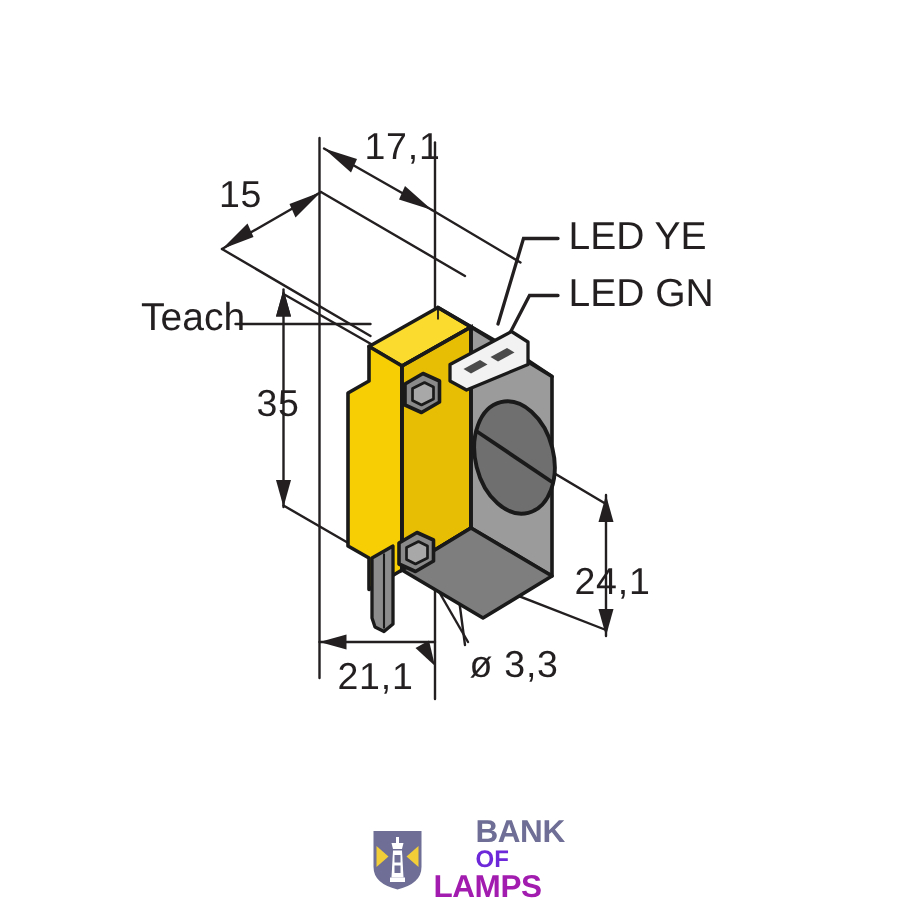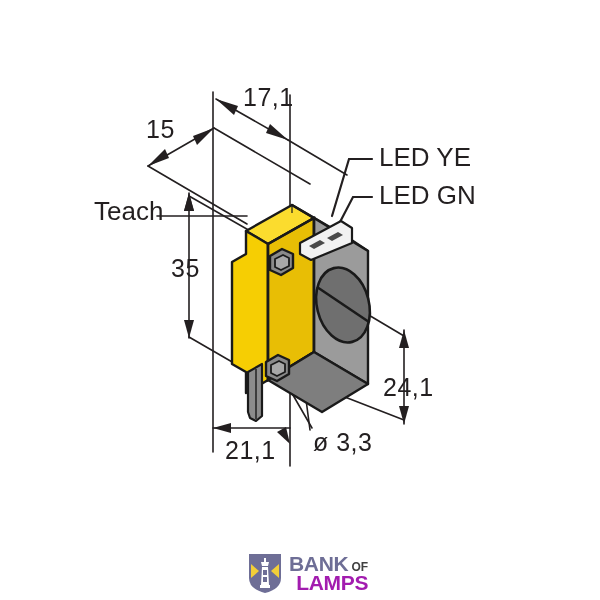--- a/index.html
+++ b/index.html
@@ -57,33 +57,35 @@
   .logo-words {
     display: flex;
     flex-direction: column;
     justify-content: center;
     line-height: 0.92;
   }
   .logo-line1 {
     display: flex;
     align-items: baseline;
     gap: 3px;
+    flex-direction: column;
   }
   .logo-bank {
     font-family: "Liberation Sans", sans-serif;
     font-weight: bold;
     font-size: 21px;
     color: #6e6e96;
     letter-spacing: -0.3px;
   }
   .logo-of {
     font-family: "Liberation Sans", sans-serif;
     font-weight: bold;
-    font-size: 12px;
-    color: #404040;
+    font-size: 16px;
+    color: #6d28d9;
+    margin-left: 28px;
   }
   .logo-lamps {
     font-family: "Liberation Sans", sans-serif;
     font-weight: bold;
     font-size: 21px;
     color: #a21caf;
     letter-spacing: -0.3px;
   }
 </style>
 </head>

